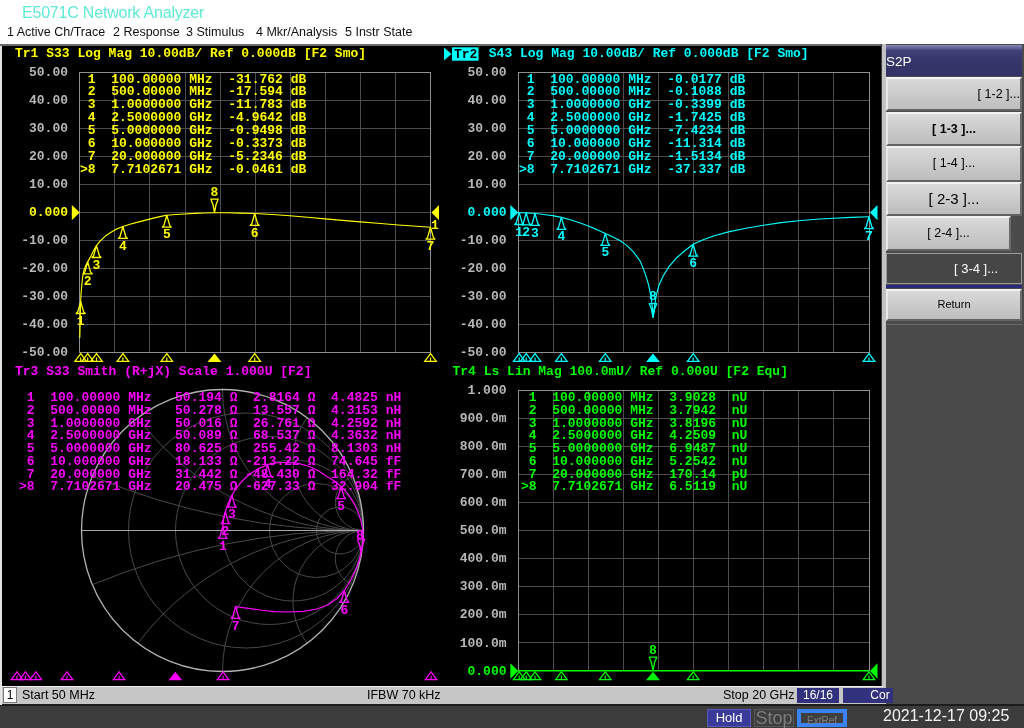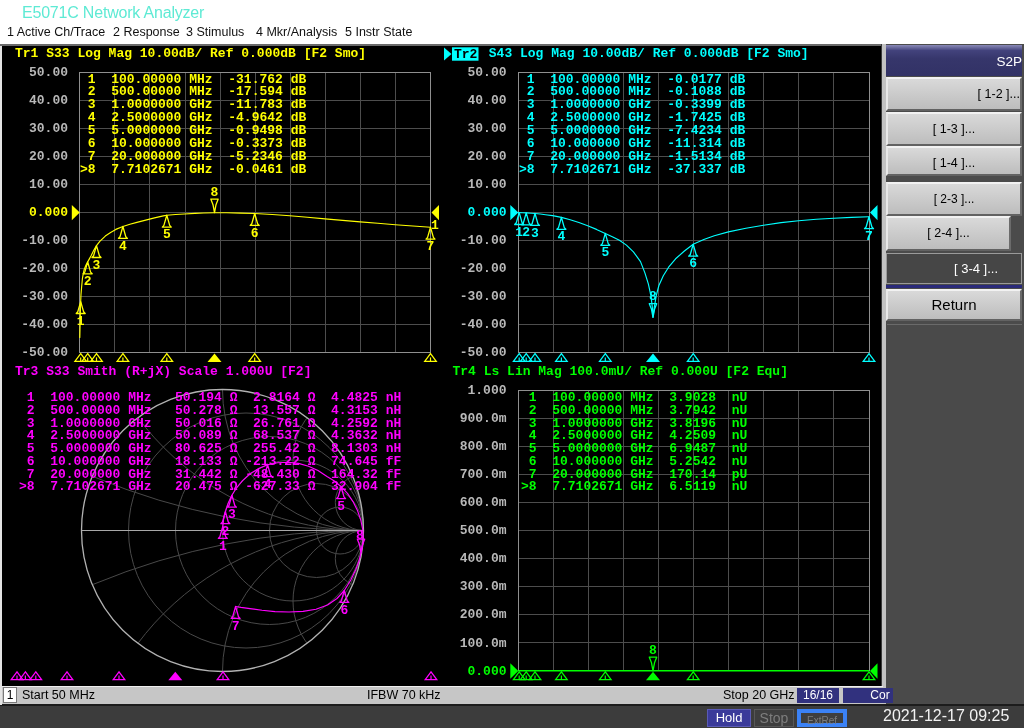--- a/index.html
+++ b/index.html
@@ -11,43 +11,43 @@
   <div class="abs" style="left:7px;top:25px;font-size:12.5px;color:#111;">1 Active Ch/Trace</div>
   <div class="abs" style="left:113px;top:25px;font-size:12.5px;color:#111;">2 Response</div>
   <div class="abs" style="left:186px;top:25px;font-size:12.5px;color:#111;">3 Stimulus</div>
   <div class="abs" style="left:256px;top:25px;font-size:12.5px;color:#111;">4 Mkr/Analysis</div>
   <div class="abs" style="left:345px;top:25px;font-size:12.5px;color:#111;">5 Instr State</div>
   <div class="abs" style="left:986px;top:25px;font-size:12.5px;color:#111;margin-top:47px;">Resize</div>
   <div class="abs" style="left:0;top:44px;width:1024px;height:2px;background:#6a6a6a;"></div>
 
   <div class="abs" style="left:881px;top:44px;width:4.5px;height:661px;background:#c2c2c2;border-left:1px solid #3a3a3a;box-sizing:border-box;"></div>
   <div class="abs" style="left:885.5px;top:44px;width:138.5px;height:661px;background:#4b4b4b;"></div>
-  <div class="abs" style="left:886px;top:44.5px;width:136px;height:31.5px;background:linear-gradient(180deg,#8a8ab8 0%,#42427c 18%,#36366b 45%,#323266 100%);color:#fff;font-size:13.5px;text-align:right;line-height:33px;">S2P</div>
+  <div class="abs" style="left:886px;top:44.5px;width:136px;height:31.5px;background:linear-gradient(180deg,#8a8ab8 0%,#42427c 18%,#36366b 45%,#323266 100%);color:#fff;font-size:13.5px;text-align:left;line-height:33px;">S2P</div>
   <div class="abs" style="left:886px;top:76.7px;width:136px;height:34.3px;background:linear-gradient(180deg,#d9d9d9,#bdbdbd);border-top:2px solid #f2f2f2;border-left:2px solid #e8e8e8;border-right:2px solid #6b6b6b;border-bottom:2px solid #626262;box-sizing:border-box;color:#000;font-size:12.5px;text-align:right;line-height:30px;">[ 1-2 ]...</div>
-  <div class="abs" style="left:886px;top:111.5px;width:136px;height:34.3px;background:linear-gradient(180deg,#d9d9d9,#bdbdbd);border-top:2px solid #f2f2f2;border-left:2px solid #e8e8e8;border-right:2px solid #6b6b6b;border-bottom:2px solid #626262;box-sizing:border-box;color:#000;font-size:12.5px;text-align:center;line-height:30px;">[ 1-3 ]...</div>
-  <div class="abs" style="left:886px;top:146.3px;width:136px;height:30px;background:linear-gradient(180deg,#d9d9d9,#bdbdbd);border-top:2px solid #f2f2f2;border-left:2px solid #e8e8e8;border-right:2px solid #6b6b6b;border-bottom:2px solid #626262;box-sizing:border-box;color:#000;font-size:12.5px;text-align:center;line-height:30px;">[ 1-4 ]...</div>
-  <div class="abs" style="left:886px;top:181.6px;width:136px;height:34.3px;background:linear-gradient(180deg,#d9d9d9,#bdbdbd);border-top:2px solid #f2f2f2;border-left:2px solid #e8e8e8;border-right:2px solid #6b6b6b;border-bottom:2px solid #626262;box-sizing:border-box;color:#000;font-size:12px;text-align:center;line-height:30px;">[ 2-3 ]...</div>
+  <div class="abs" style="left:886px;top:111.5px;width:136px;height:34.3px;background:linear-gradient(180deg,#d9d9d9,#bdbdbd);border-top:2px solid #f2f2f2;border-left:2px solid #e8e8e8;border-right:2px solid #6b6b6b;border-bottom:2px solid #626262;box-sizing:border-box;color:#000;font-size:12.5px;text-align:center;line-height:30px;font-weight:bold;">[ 1-3 ]...</div>
+  <div class="abs" style="left:886px;top:146.3px;width:136px;height:36px;background:linear-gradient(180deg,#d9d9d9,#bdbdbd);border-top:2px solid #f2f2f2;border-left:2px solid #e8e8e8;border-right:2px solid #6b6b6b;border-bottom:2px solid #626262;box-sizing:border-box;color:#000;font-size:12.5px;text-align:center;line-height:30px;">[ 1-4 ]...</div>
+  <div class="abs" style="left:886px;top:181.6px;width:136px;height:34.3px;background:linear-gradient(180deg,#d9d9d9,#bdbdbd);border-top:2px solid #f2f2f2;border-left:2px solid #e8e8e8;border-right:2px solid #6b6b6b;border-bottom:2px solid #626262;box-sizing:border-box;color:#000;font-size:15px;text-align:center;line-height:30px;">[ 2-3 ]...</div>
   <div class="abs" style="left:886px;top:216.4px;width:125px;height:34.3px;background:linear-gradient(180deg,#d9d9d9,#bdbdbd);border-top:2px solid #f2f2f2;border-left:2px solid #e8e8e8;border-right:2px solid #6b6b6b;border-bottom:2px solid #626262;box-sizing:border-box;color:#000;font-size:12.5px;text-align:center;line-height:30px;">[ 2-4 ]...</div>
   <div class="abs" style="left:886px;top:252.7px;width:136px;height:31px;background:#464646;border:1px solid #9a9a9a;box-sizing:border-box;color:#fff;font-size:13px;text-align:center;line-height:29px;padding-left:44px;">[ 3-4 ]...</div>
   <div class="abs" style="left:886px;top:285.3px;width:136px;height:2.8px;background:#2a2a7a;"></div>
-  <div class="abs" style="left:886px;top:288.8px;width:136px;height:32px;background:linear-gradient(180deg,#d9d9d9,#bdbdbd);border-top:2px solid #f2f2f2;border-left:2px solid #e8e8e8;border-right:2px solid #6b6b6b;border-bottom:2px solid #626262;box-sizing:border-box;color:#000;font-size:15px;text-align:center;line-height:27px;">Return</div>
+  <div class="abs" style="left:886px;top:288.8px;width:136px;height:32px;background:linear-gradient(180deg,#d9d9d9,#bdbdbd);border-top:2px solid #f2f2f2;border-left:2px solid #e8e8e8;border-right:2px solid #6b6b6b;border-bottom:2px solid #626262;box-sizing:border-box;color:#000;font-size:11px;text-align:center;line-height:27px;">Return</div>
   <div class="abs" style="left:886.5px;top:324px;width:135px;height:378px;background:#4a4a4a;border-top:1px solid #6a6a6a;"></div>
 
   <div class="abs" style="left:2px;top:686px;width:881px;height:18px;background:#c6c6c6;border-top:1px solid #efefef;box-sizing:border-box;"></div>
   <div class="abs" style="left:3px;top:687px;width:14px;height:16px;background:#fff;border:1px solid #7a7a7a;box-sizing:border-box;color:#000;font-size:12px;text-align:center;line-height:14px;">1</div>
   <div class="abs" style="left:22px;top:688px;font-size:12.5px;color:#000;">Start 50 MHz</div>
   <div class="abs" style="left:367px;top:688px;font-size:12.5px;color:#000;">IFBW 70 kHz</div>
   <div class="abs" style="left:723px;top:688px;font-size:12.5px;color:#000;">Stop 20 GHz</div>
   <div class="abs" style="left:797px;top:687.5px;width:42px;height:15px;background:#31317e;color:#fff;font-size:12px;text-align:center;line-height:15px;">16/16</div>
   <div class="abs" style="left:843px;top:687.5px;width:26px;height:15px;background:#31317e;color:#fff;font-size:12px;text-align:center;line-height:15px;padding-left:24px;">Cor</div>
 
   <div class="abs" style="left:0;top:704px;width:1024px;height:2px;background:#1c1c1c;"></div>
   <div class="abs" style="left:0;top:706px;width:1024px;height:22px;background:#3c3c3c;"></div>
   <div class="abs" style="left:707px;top:708.5px;width:44px;height:18px;background:#3a3a9a;border:1px solid #5a5ab6;box-sizing:border-box;color:#fff;font-size:13px;text-align:center;line-height:16px;">Hold</div>
-  <div class="abs" style="left:754px;top:708.5px;width:40px;height:18px;background:#3e3e3e;border:1px solid #575757;box-sizing:border-box;color:#7d7d7d;font-size:14px;text-align:center;line-height:16px;">Stop</div>
+  <div class="abs" style="left:754px;top:708.5px;width:40px;height:18px;background:#3e3e3e;border:1px solid #575757;box-sizing:border-box;color:#7d7d7d;font-size:18px;text-align:center;line-height:16px;">Stop</div>
   <div class="abs" style="left:797px;top:708.5px;width:50px;height:18px;background:#3e3e3e;border:4px solid #3b82f6;box-sizing:border-box;color:#7d7d7d;font-size:10px;text-align:center;line-height:16px;">ExtRef</div>
   <div class="abs" style="left:850px;top:708.5px;width:27px;height:18px;background:#3e3e3e;border:1px solid #575757;box-sizing:border-box;color:#7d7d7d;font-size:13px;text-align:center;line-height:16px;margin-top:26px;">Svc</div>
   <div class="abs" style="left:883px;top:707px;font-size:16px;color:#f2f2f2;">2021-12-17 09:25</div>
 
   <div class="abs" style="left:0;top:46px;width:2px;height:659px;background:#e4e4e4;"></div>
 
   <svg class="abs" style="left:0;top:0;" width="1024" height="728" viewBox="0 0 1024 728">
 <line x1="114.5" y1="72.3" x2="114.5" y2="352.8" stroke="#4d4d4d" stroke-width="1" opacity="1"></line>
 <line x1="149.5" y1="72.3" x2="149.5" y2="352.8" stroke="#4d4d4d" stroke-width="1" opacity="1"></line>
 <line x1="185.5" y1="72.3" x2="185.5" y2="352.8" stroke="#4d4d4d" stroke-width="1" opacity="1"></line>

